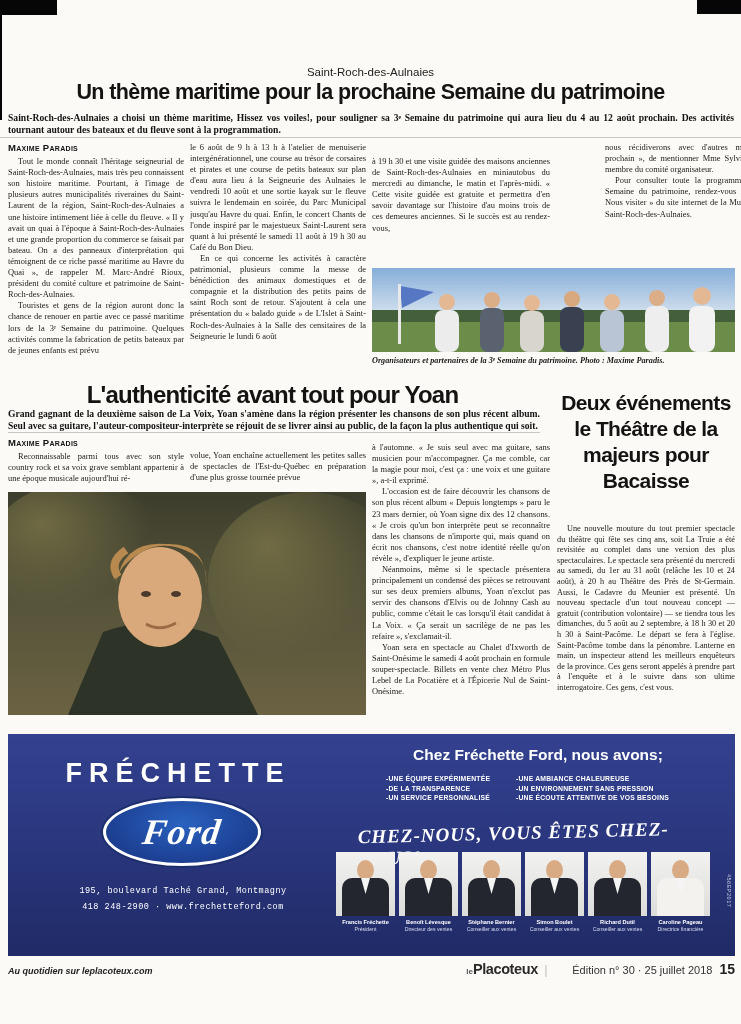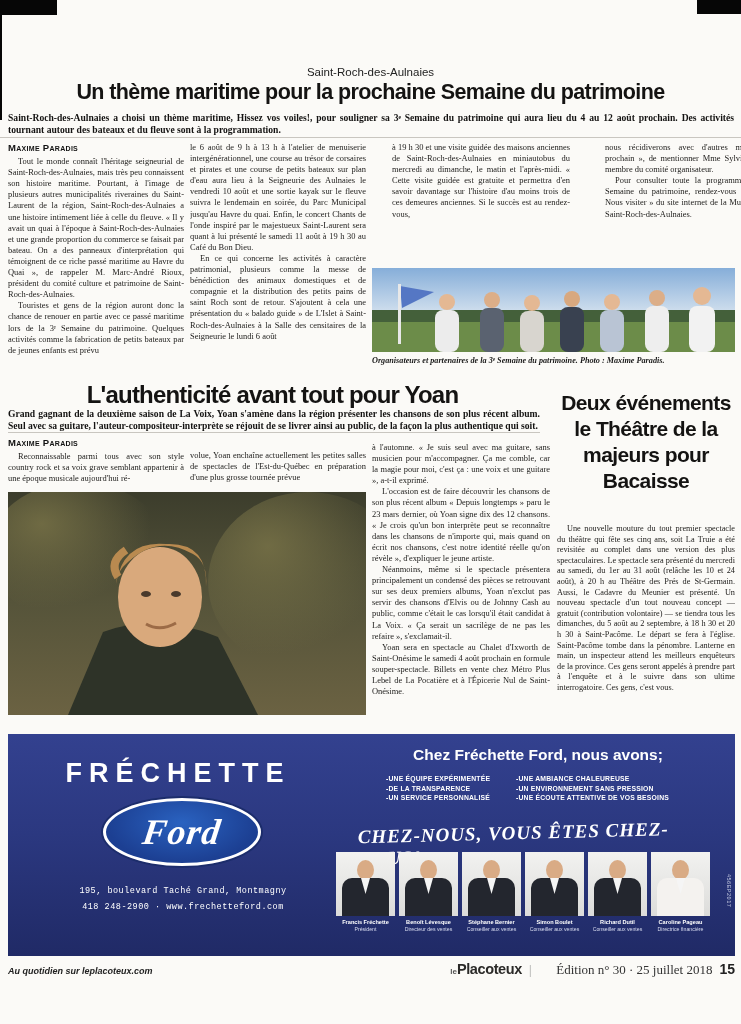--- a/index.html
+++ b/index.html
@@ -33,21 +33,21 @@
   .staff-suit{position:absolute;left:6px;top:26px;width:47px;height:40px;border-radius:10px 10px 0 0;background:#23262e;}
   .staff-suit:before{content:"";position:absolute;left:19px;top:0;width:9px;height:16px;background:#f5f5f5;clip-path:polygon(0 0,100% 0,50% 100%);}
   .staff-name{color:#fff;font-family:"Liberation Sans",sans-serif;font-weight:700;font-size:5.6px;text-align:center;margin-top:3px;line-height:6.5px;}
   .staff-title{color:#d9ddf0;font-family:"Liberation Sans",sans-serif;font-size:5.2px;text-align:center;line-height:6px;}
   .ad-code{position:absolute;right:3px;top:140px;color:#c9cee4;font-family:"Liberation Sans",sans-serif;font-size:5.5px;writing-mode:vertical-rl;letter-spacing:.5px;}
   .footer-left{position:absolute;left:8px;top:966px;font-family:"Liberation Sans",sans-serif;font-style:italic;font-weight:700;font-size:9px;color:#222;}
   .footer-right{position:absolute;right:6px;top:960px;display:flex;align-items:baseline;gap:7px;}
   .brand-le{font-family:"Liberation Sans",sans-serif;font-weight:700;font-size:8px;color:#555;}
   .brand-main{font-family:"Liberation Sans",sans-serif;font-weight:700;font-size:14.5px;letter-spacing:-0.4px;color:#2b2a28;text-align:center;}
   .footer-sep{color:#999;font-size:12px;}
-  .footer-edition{font-family:Liberation Serif, serif;font-size:13px;color:#333;padding-left:18px;}
+  .footer-edition{font-family:Liberation Sans, sans-serif;font-size:11px;color:#333;padding-left:18px;}
   .footer-page{font-family:"Liberation Sans",sans-serif;font-weight:700;font-size:14px;color:#222;}
 </style>
 </head>
 <body>
 
 <div class="page">
 
   <div class="scanmark" style="left:0;top:0;width:57px;height:15px;"></div>
   <div class="scanmark" style="right:0;top:0;width:44px;height:14px;"></div>
   <div class="scanmark" style="left:0;top:0;width:2px;height:120px;"></div>
@@ -59,21 +59,21 @@
 
   <div class="col" style="left:8px;top:142px;width:176px;height:238px;">
     <div class="byline">Maxime Paradis</div>
     <p class="ind">Tout le monde connaît l'héritage seigneurial de Saint-Roch-des-Aulnaies, mais très peu connaissent son histoire maritime. Pourtant, à l'image de plusieurs autres municipalités riveraines du Saint-Laurent de la région, Saint-Roch-des-Aulnaies a une histoire intimement liée à celle du fleuve. « Il y avait un quai à l'époque à Saint-Roch-des-Aulnaies et une grande proportion du commerce se faisait par bateau. On a des panneaux d'interprétation qui témoignent de ce riche passé maritime au Havre du Quai », de rappeler M. Marc-André Rioux, président du comité culture et patrimoine de Saint-Roch-des-Aulnaies.</p>
     <p class="ind">Touristes et gens de la région auront donc la chance de renouer en partie avec ce passé maritime lors de la 3ᵉ Semaine du patrimoine. Quelques activités comme la fabrication de petits bateaux par de jeunes enfants est prévu</p>
   </div>
   <div class="col" style="left:190px;top:142px;width:176px;height:238px;">
     <p>le 6 août de 9 h à 13 h à l'atelier de menuiserie intergénérationnel, une course au trésor de corsaires et pirates et une course de petits bateaux sur plan d'eau aura lieu à la Seigneurie des Aulnaies le vendredi 10 août et une sortie kayak sur le fleuve suivra le lendemain en soirée, du Parc Municipal jusqu'au Havre du quai. Enfin, le concert Chants de l'onde inspiré par le majestueux Saint-Laurent sera quant à lui présenté le samedi 11 août à 19 h 30 au Café du Bon Dieu.</p>
     <p class="ind">En ce qui concerne les activités à caractère patrimonial, plusieurs comme la messe de bénédiction des animaux domestiques et de compagnie et la distribution des petits pains de saint Roch sont de retour. S'ajoutent à cela une présentation du « balado guide » de L'Islet à Saint-Roch-des-Aulnaies à la Salle des censitaires de la Seigneurie le lundi 6 août</p>
   </div>
-  <div class="col" style="left:372px;top:142px;width:178px;height:122px;margin-left:20px;">
+  <div class="col" style="left:372px;top:156px;width:178px;height:122px;">
     <p>à 19 h 30 et une visite guidée des maisons anciennes de Saint-Roch-des-Aulnaies en miniautobus du mercredi au dimanche, le matin et l'après-midi. « Cette visite guidée est gratuite et permettra d'en savoir davantage sur l'histoire d'au moins trois de ces demeures anciennes. Si le succès est au rendez-vous,</p>
   </div>
   <div class="col" style="left:557px;top:142px;width:178px;height:122px;margin-left:48px;">
     <p>nous récidiverons avec d'autres maisons l'an prochain », de mentionner Mme Sylvie Chamard, membre du comité organisateur.</p>
     <p class="ind">Pour consulter toute la programmation de la Semaine du patrimoine, rendez-vous à l'onglet « Nous visiter » du site internet de la Municipalité de Saint-Roch-des-Aulnaies.</p>
   </div>
 
   <div class="photo" style="left:372px;top:268px;width:363px;height:84px;">
     <svg width="363" height="84" viewBox="0 0 363 84">
       <defs>

